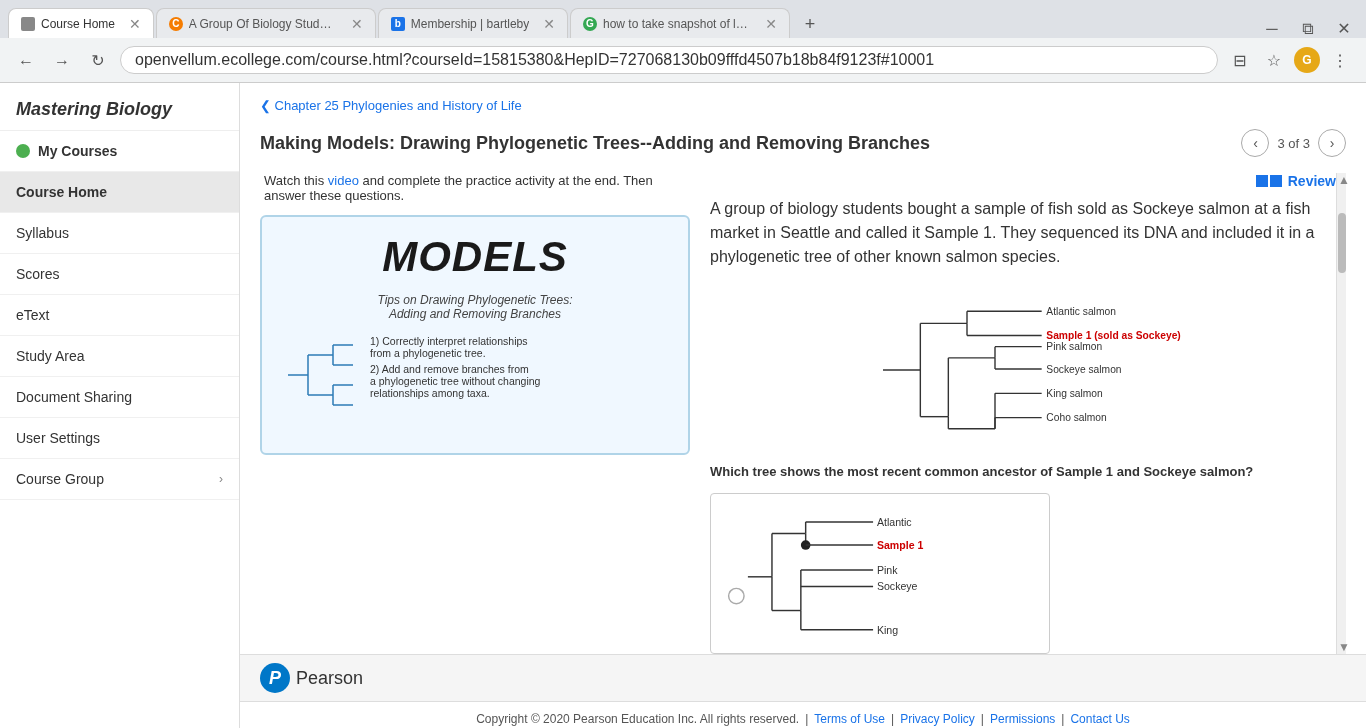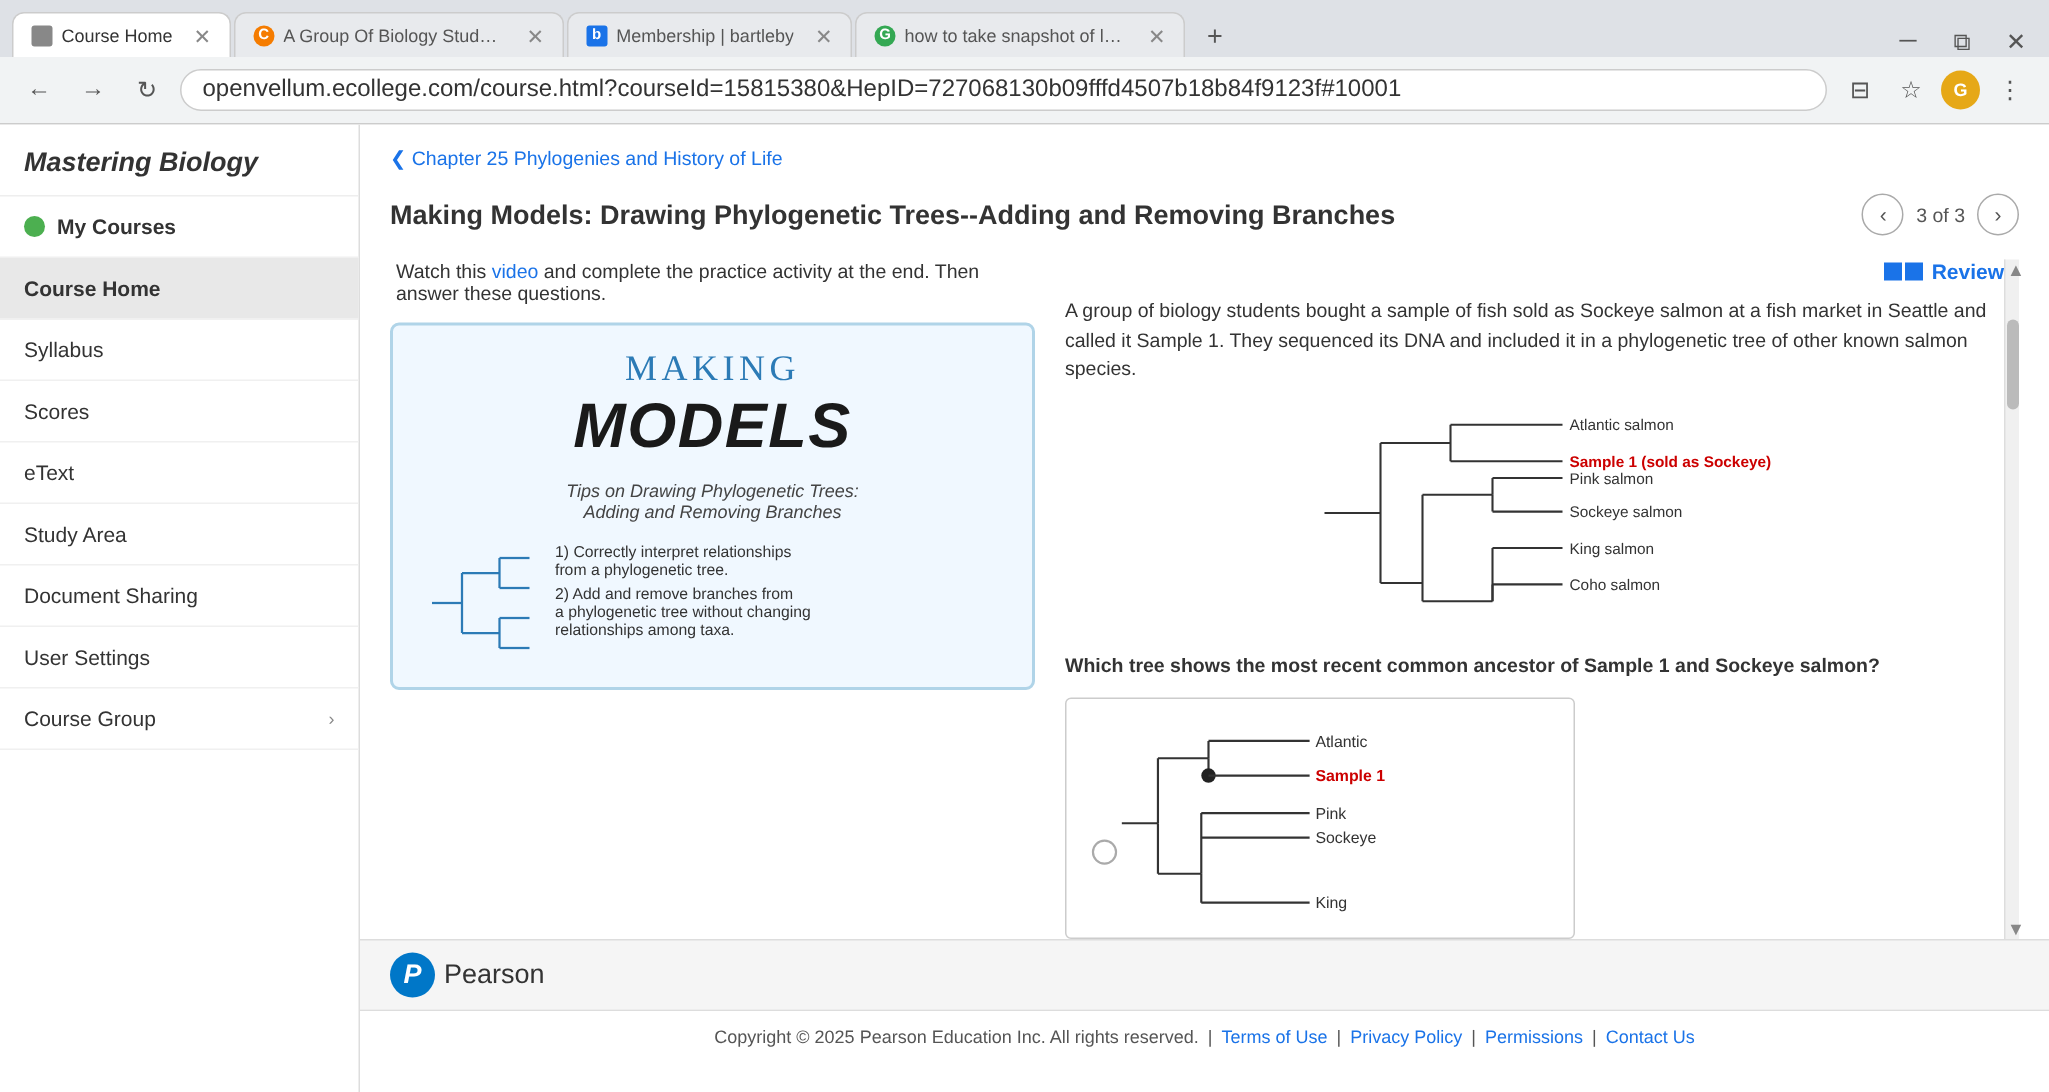--- a/index.html
+++ b/index.html
@@ -68,21 +68,21 @@
     .video-card { border: 2px solid #b0d4e8; border-radius: 6px; background: #f0f8ff; padding: 16px; display: flex; flex-direction: column; align-items: center; min-height: 240px; }
     .video-title { text-align: center; margin-bottom: 8px; }
     .video-title .making { font-family: 'Comic Sans MS', cursive, sans-serif; font-size: 22px; color: #2c7bb6; letter-spacing: 2px; }
     .video-title .models { font-family: 'Arial Black', sans-serif; font-size: 32px; font-weight: 900; color: #1a1a1a; letter-spacing: 1px; }
 
     
     .review-badge { display: flex; align-items: center; gap: 6px; justify-content: flex-end; margin-bottom: 8px; }
     .review-text { color: #1a73e8; font-size: 14px; font-weight: bold; }
 
     
-    .question-text { font-size: 13px; color: #333; line-height: 1.5; margin-bottom: 16px; }
+    .question-text { font-size: 16px; color: #333; line-height: 1.5; margin-bottom: 31px; }
 
     
     .phylo-tree { margin-bottom: 20px; text-align: center; }
     .phylo-svg { width: 340px; height: 140px; }
 
     
     .question2-text { font-size: 13px; color: #333; font-weight: bold; margin-bottom: 12px; line-height: 1.4; }
 
     
     .answer-tree-box { border: 1px solid #ccc; border-radius: 4px; padding: 8px; background: #fff; width: 340px; }
@@ -213,21 +213,20 @@
       </div>
 
       <div class="two-col">
 
         <div class="col-left">
           <p class="instruction-text">
             <span>Watch this </span><a href="#">video</a><span> and complete the practice activity at the end. Then answer these questions.</span>
           </p>
           <div class="video-card">
             <div class="video-title">
-              <div class="making" style="font-family:'Comic Sans MS',cursive; font-size:24px; color:#2c7bb6; letter-spacing:3px; font-weight:normal;">MAKING</div>
               <div class="models" style="font-family:'Arial Black',sans-serif; font-size:42px; font-weight:900; color:#1a1a1a;font-style:italic;">MODELS</div>
             </div>
             <div style="font-size:12px; text-align:center; color:#444; font-style:italic; margin: 4px 0;">
               <span>Tips on Drawing Phylogenetic Trees:</span><br>
               <span>Adding and Removing Branches</span>
             </div>
             <div style="display:flex; align-items:flex-start; gap: 12px; margin-top:10px; width:100%;">
 
               <svg width="80" height="80" viewBox="0 0 80 80">
 
@@ -359,21 +358,21 @@
       </div>
 
       <div class="pearson-bar">
         <div class="pearson-logo">
           <div class="pearson-p">P</div>
           <span class="pearson-name">Pearson</span>
         </div>
       </div>
 
       <div class="footer">
-        <span>Copyright © 2025 Pearson Education Inc. All rights reserved.</span>
+        <span>Copyright © 2020 Pearson Education Inc. All rights reserved.</span>
         <span class="sep"> | </span>
         <a href="#">Terms of Use</a>
         <span class="sep"> | </span>
         <a href="#">Privacy Policy</a>
         <span class="sep"> | </span>
         <a href="#">Permissions</a>
         <span class="sep"> | </span>
         <a href="#">Contact Us</a>
       </div>
     </div>

